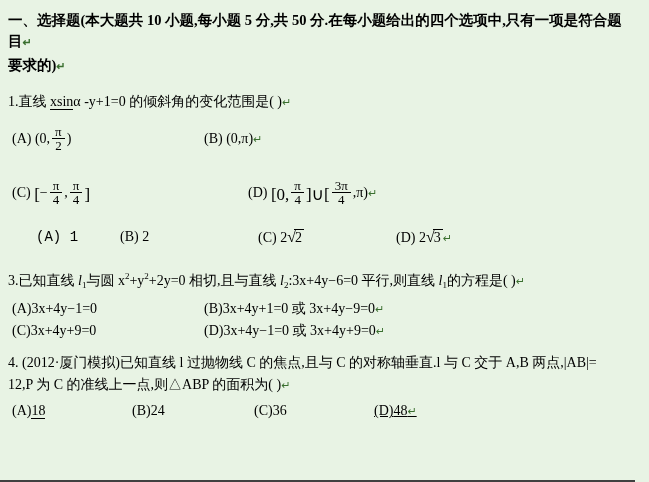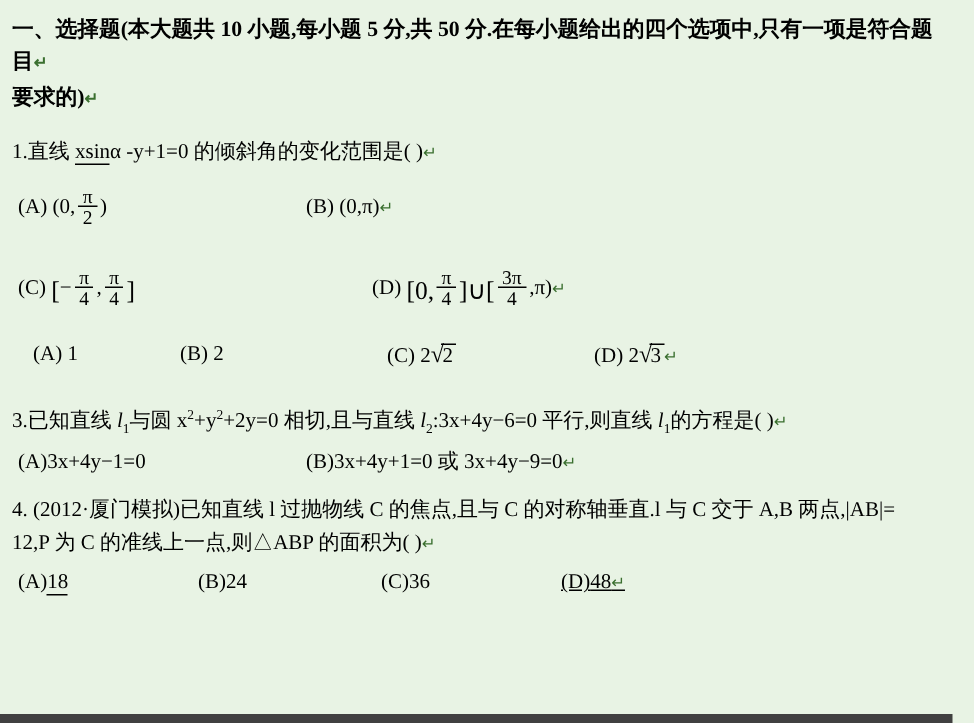--- a/index.html
+++ b/index.html
@@ -14,21 +14,21 @@
     color: #000;
     overflow: hidden;
   }
   .page {
     position: relative;
     width: 635px;
     height: 482px;
     box-sizing: border-box;
     padding: 10px 10px 0 8px;
     background: #e8f3e4;
-    border-bottom: 6px solid #404040;
+    border-bottom: 2px solid #404040;
   }
   .title {
     font-weight: bold;
     font-size: 14.5px;
     line-height: 21px;
     color: #000;
     margin-bottom: 2px;
   }
   .stem {
     font-size: 14px;
@@ -135,21 +135,21 @@
       <span class="brk">[</span><span>−</span><span class="frac"><span class="num">π</span><span class="den">4</span></span>,<span class="frac"><span class="num">π</span><span class="den">4</span></span><span class="brk">]</span>
     </span>
     <span class="opt" style="left:196px;margin-left:44px;">
       <span>(D)</span>
       <span class="brk">[0,</span><span class="frac"><span class="num">π</span><span class="den">4</span></span><span class="brk">]∪[</span><span class="frac"><span class="num">3π</span><span class="den">4</span></span><span>,π)</span><span class="pilcrow">↵</span>
     </span>
   </div>
 
 
   <div class="opts tall" style="margin-top:4px;">
-    <span class="opt" style="left:14px;">
+    <span class="opt" style="left:28px;font-family:Liberation Mono, monospace;">
       <span>(A)</span>
       <span>1</span>
     </span>
     <span class="opt" style="left:112px;">
       <span>(B)</span>
       <span>2</span>
     </span>
     <span class="opt" style="left:250px;">
       <span>(C)</span>
       <span>2</span><span class="sqrt"><span class="rad">√</span><span class="inner">2</span></span>
@@ -166,20 +166,28 @@
 
   <div class="opts" style="margin-top:2px;">
     <span class="opt" style="left:4px;">
       <span>(A)</span><span>3x+4y−1=0</span>
     </span>
     <span class="opt" style="left:196px;">
       <span>(B)</span><span>3x+4y+1=0 或 3x+4y−9=0</span><span class="pilcrow">↵</span>
     </span>
   </div>
 
+  <div class="opts">
+    <span class="opt" style="left:4px;">
+      <span>(C)</span><span>3x+4y+9=0</span>
+    </span>
+    <span class="opt" style="left:196px;">
+      <span>(D)</span><span>3x+4y−1=0 或 3x+4y+9=0</span><span class="pilcrow">↵</span>
+    </span>
+  </div>
 
   <div class="stem" style="margin-top:10px;">
     <span>4.</span> <span>(2012·厦门模拟)已知直线 l 过抛物线 C 的焦点,且与 C 的对称轴垂直.l 与 C 交于 A,B 两点,|AB|=</span>
   </div>
   <div class="stem" style="margin-top:0;">
     <span>12,P 为 C 的准线上一点,则△ABP 的面积为(        )</span><span class="pilcrow">↵</span>
   </div>
 
   <div class="opts" style="margin-top:4px;">
     <span class="opt" style="left:4px;">

